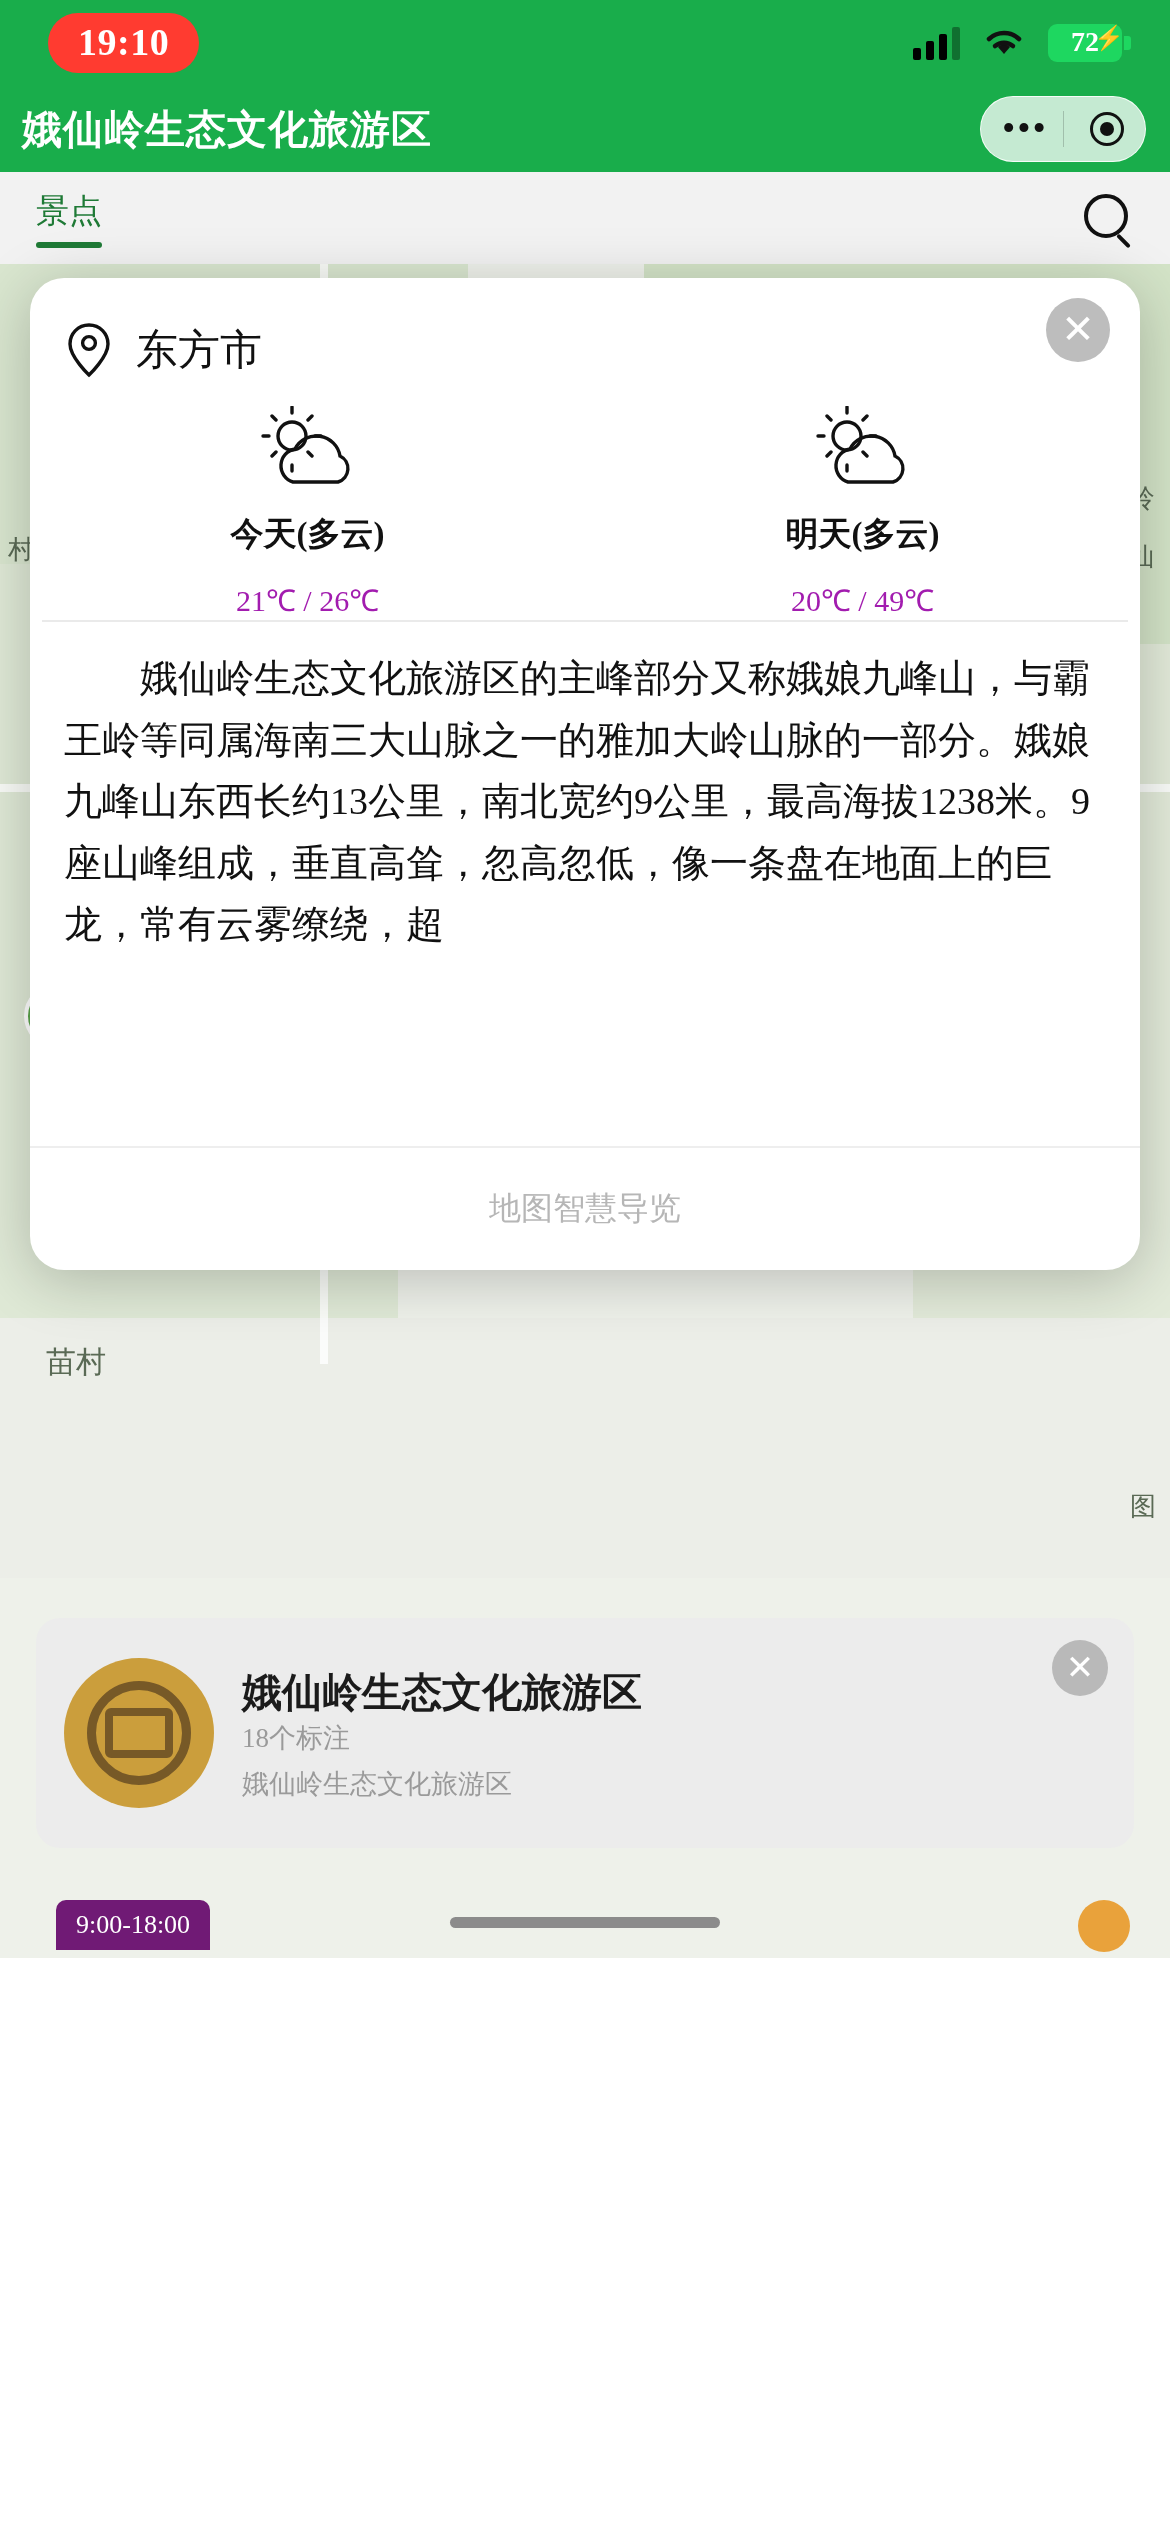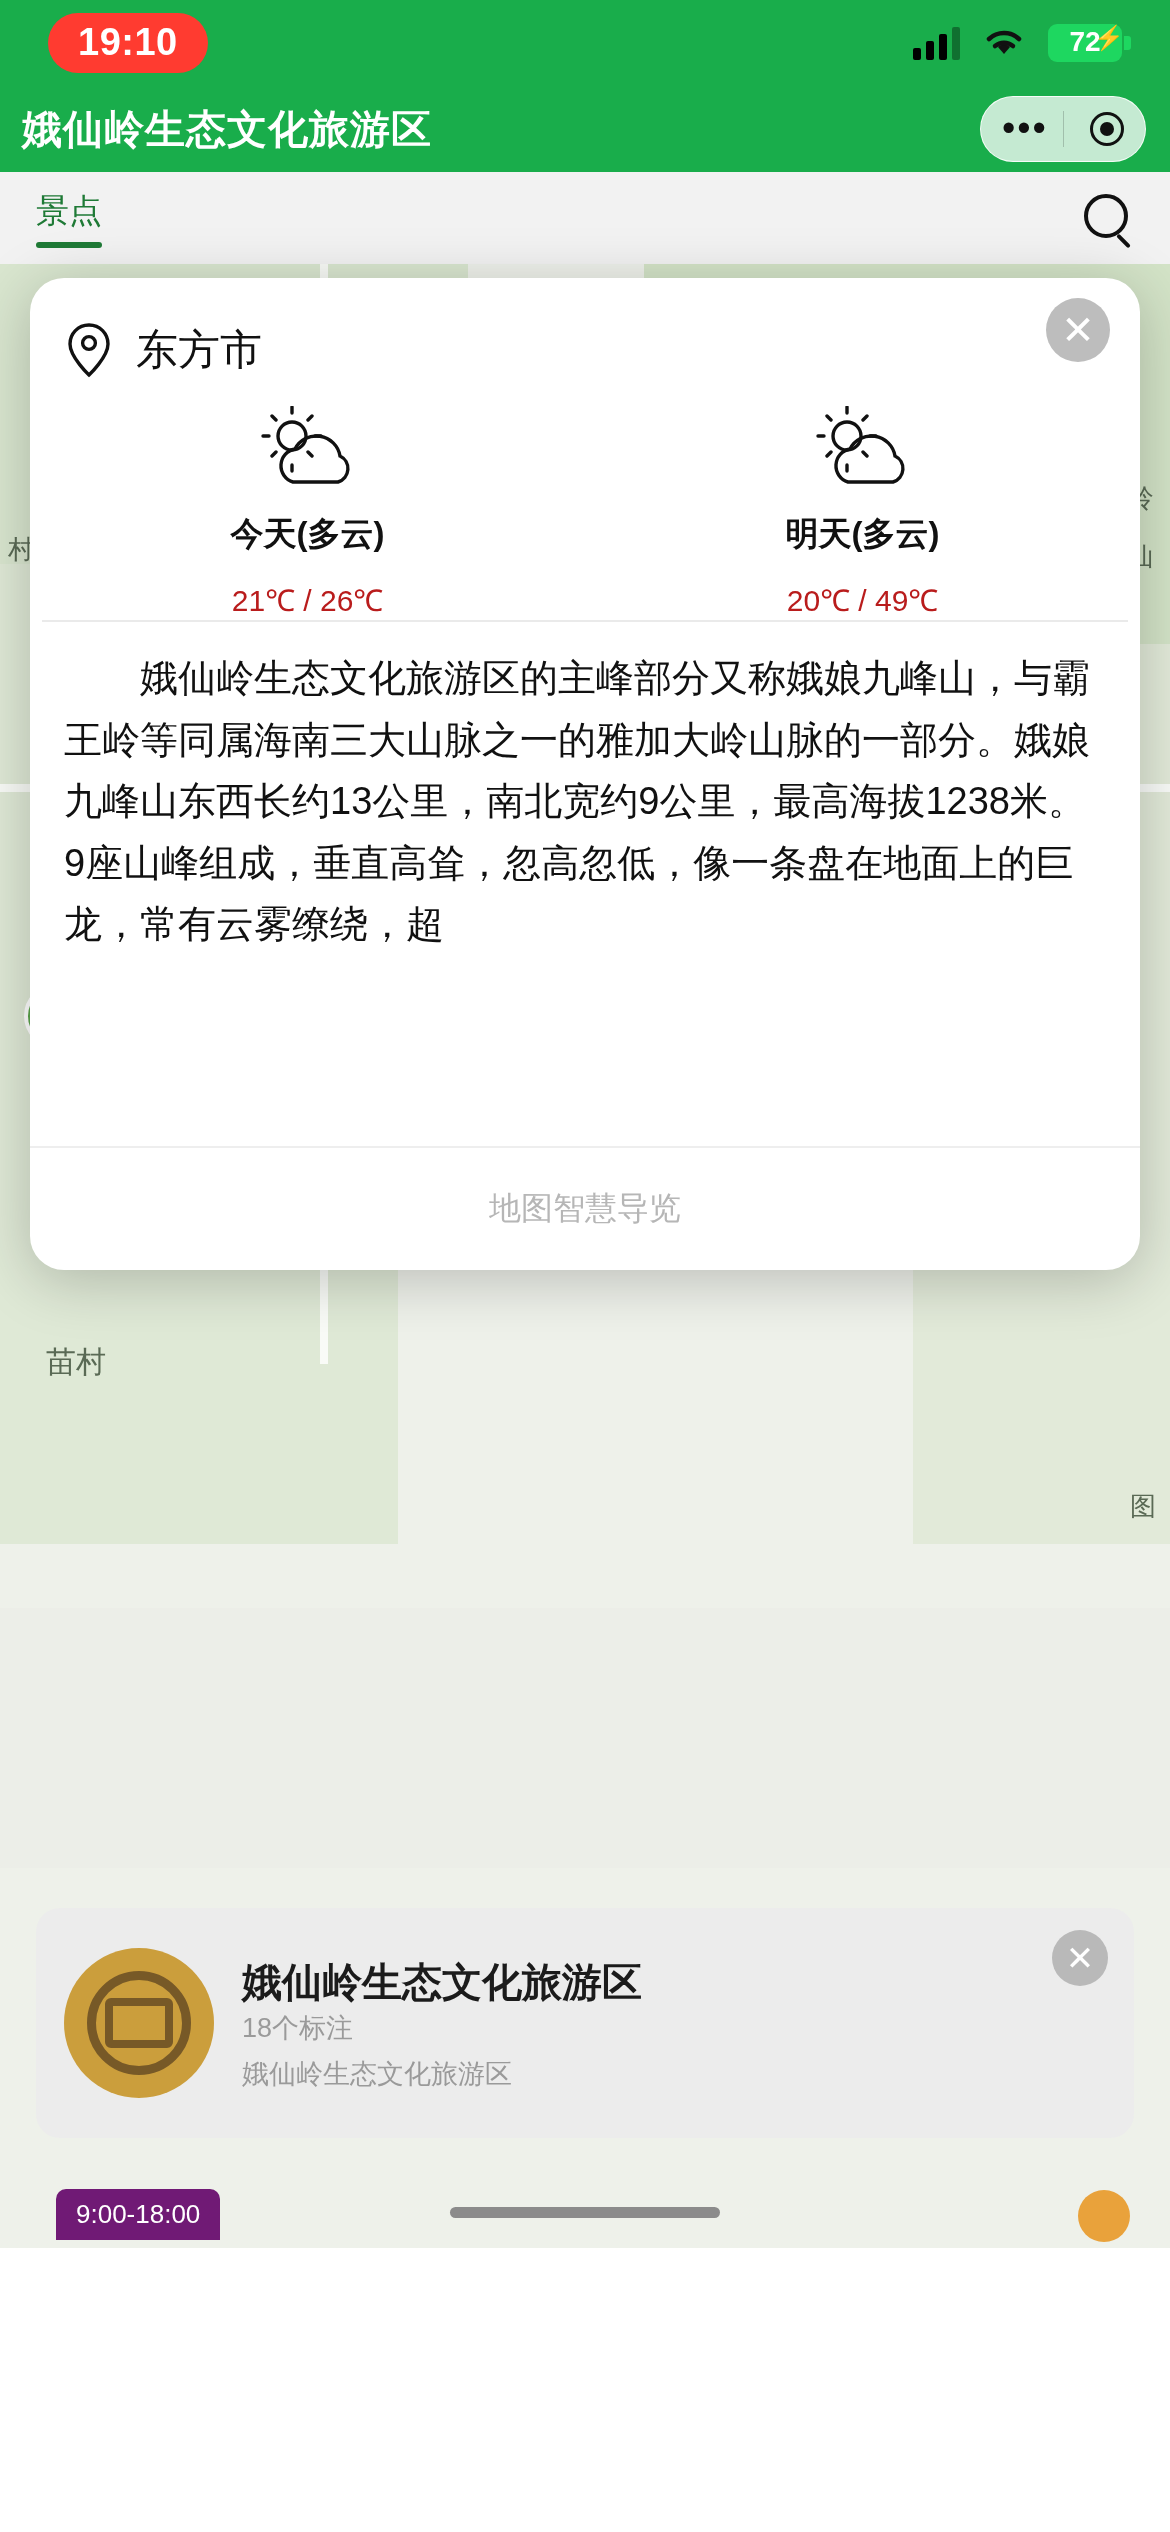--- a/index.html
+++ b/index.html
@@ -4,22 +4,23 @@
 <style>
   * { box-sizing: border-box; margin: 0; padding: 0; }
   html, body {
     width: 1170px; height: 2532px;
     font-family: "Liberation Sans", sans-serif;
     background: #ffffff;
     overflow: hidden;
   }
   .screen {
     position: relative;
-    width: 1170px; height: 2248px;
+    width: 1170px; height: 1958px;
     overflow: hidden;
+    font-family: Liberation Serif, serif;
   }
 
   
   .statusbar {
     position: absolute; top: 0; left: 0; right: 0; height: 86px;
     background: #19ad4b;
     display: flex; align-items: center; justify-content: space-between;
     padding: 0 48px;
   }
   .clock-pill {
@@ -196,21 +197,21 @@
   }
   .pin svg { width: 46px; height: 56px; }
   .loc-name { font-size: 42px; color: #111; font-weight: 500; }
 
   .weather {
     display: flex; margin-top: 28px;
   }
   .wcol { flex: 1; display: flex; flex-direction: column; align-items: center; }
   .wicon { width: 120px; height: 92px; }
   .wlabel { font-size: 33px; color: #111; font-weight: bold; margin-top: 14px; }
-  .wtemp { font-size: 30px; color: #b91c1c; margin-top: 22px; }
+  .wtemp { font-size: 30px; color: #a21caf; margin-top: 22px; }
 
   .divider { height: 2px; background: #eaeaea; margin: 0 12px; }
 
   .body-text {
     padding: 26px 34px 0 34px;
     font-size: 38px; line-height: 1.62; color: #111;
     height: 560px; overflow: hidden; position: relative;
   }
   .body-text p { text-indent: 2em; }
   .fade {

